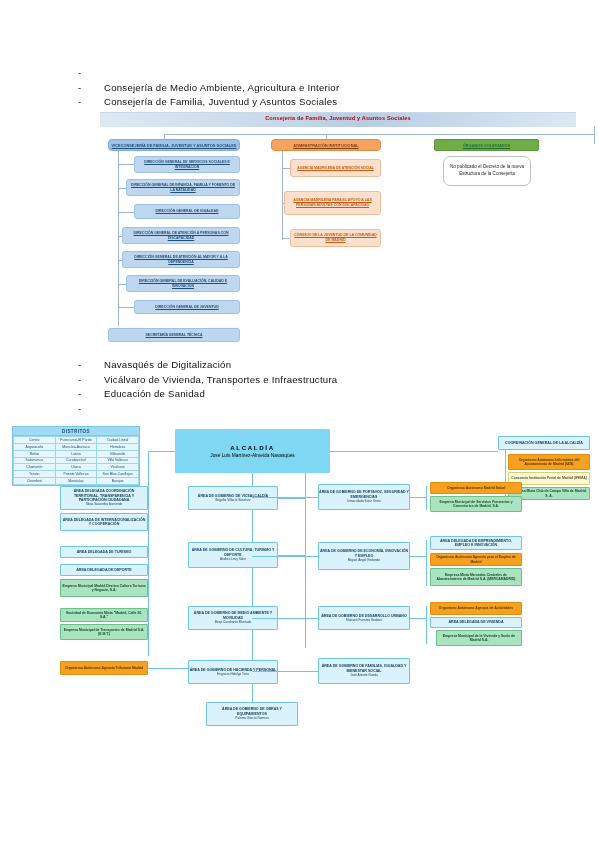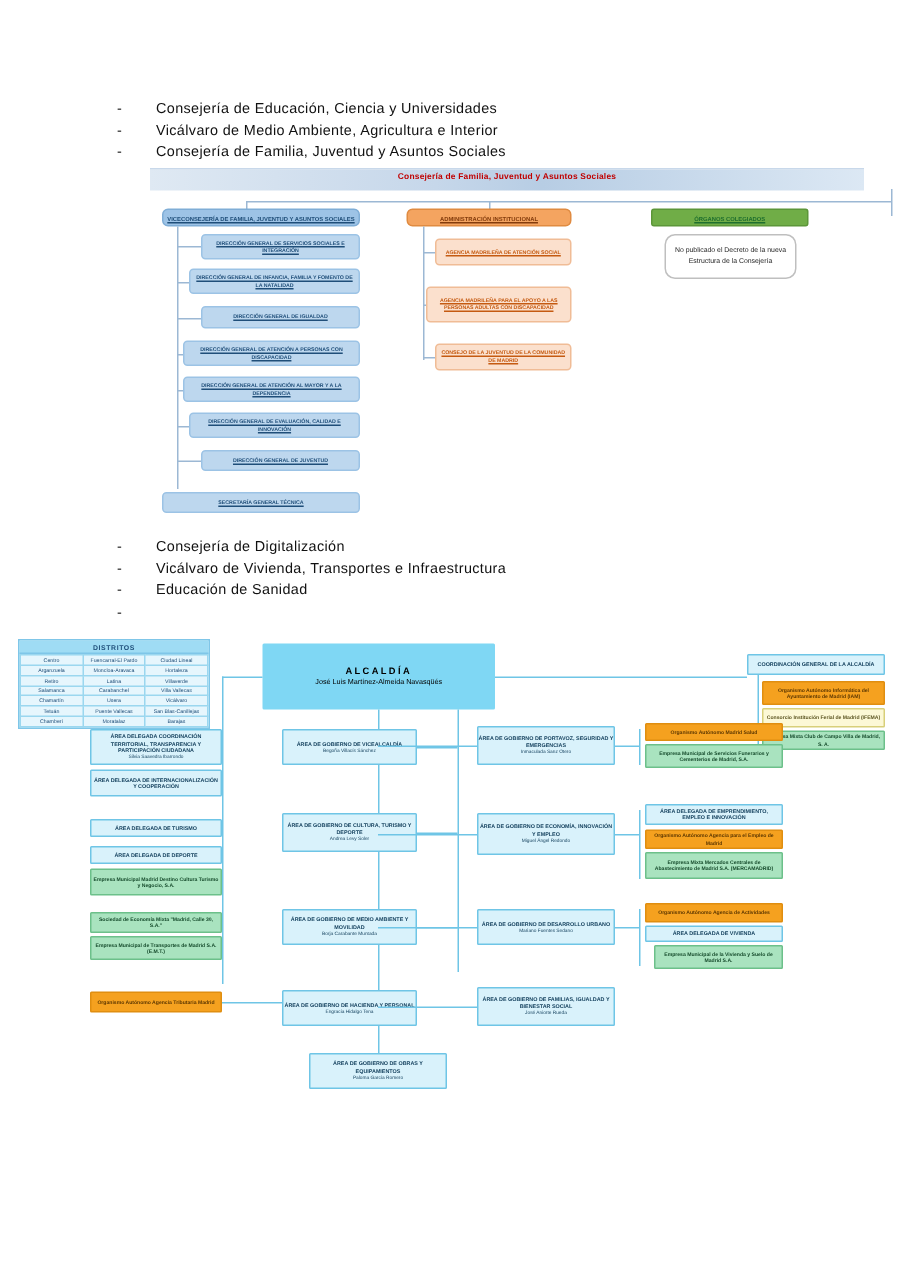--- a/index.html
+++ b/index.html
@@ -107,25 +107,24 @@
   .cn.v{width:1px;}
 </style>
 </head>
 <body>
 
 <div class="page">
 
   <div class="bullets" id="list-top">
     <div class="row">
       <span class="dash">-</span>
-      <span class="txt">Consejería de Educación, Ciencia y Universidades</span>
-    </div>
-    <div class="row">
-      <span class="dash">-</span>
-      <span class="txt">Vicálvaro de Medio Ambiente, Agricultura e Interior</span>
+    </div>
+    <div class="row">
+      <span class="dash">-</span>
+      <span class="txt">Consejería de Medio Ambiente, Agricultura e Interior</span>
     </div>
     <div class="row">
       <span class="dash">-</span>
       <span class="txt">Consejería de Familia, Juventud y Asuntos Sociales</span>
     </div>
   </div>
 
   <div id="diagram-consejeria">
 
     <div class="cons-header">
@@ -206,21 +205,21 @@
       <span>ÓRGANOS COLEGIADOS</span>
     </div>
     <div class="node n-note" style="left:343px;top:44px;width:88px;height:30px;">
       <span>No publicado el Decreto de la nueva Estructura de la Consejería</span>
     </div>
   </div>
 
   <div class="bullets" id="list-bottom">
     <div class="row">
       <span class="dash">-</span>
-      <span class="txt">Consejería de Digitalización</span>
+      <span class="txt">Navasqüés de Digitalización</span>
     </div>
     <div class="row">
       <span class="dash">-</span>
       <span class="txt">Vicálvaro de Vivienda, Transportes e Infraestructura</span>
     </div>
     <div class="row">
       <span class="dash">-</span>
       <span class="txt">Educación de Sanidad</span>
     </div>
     <div class="row">

